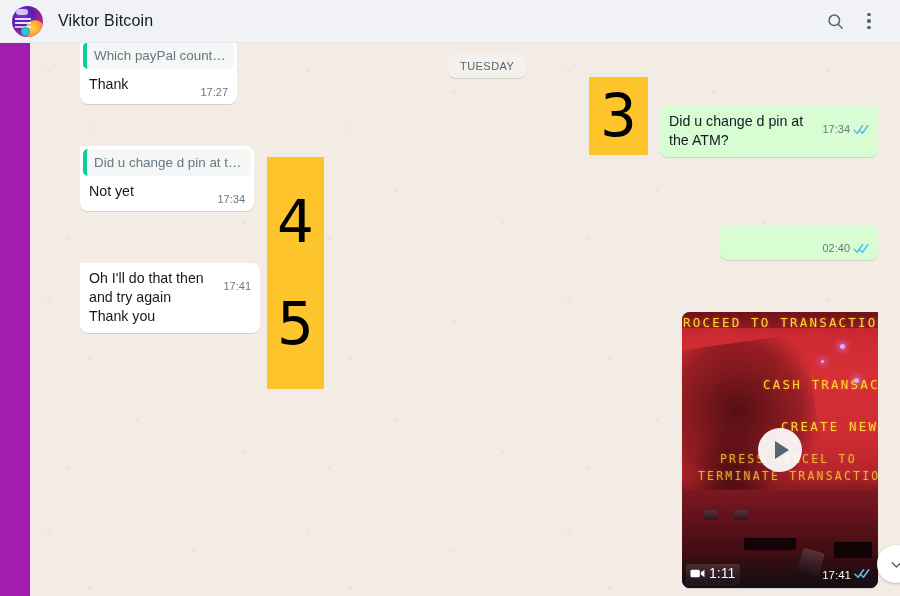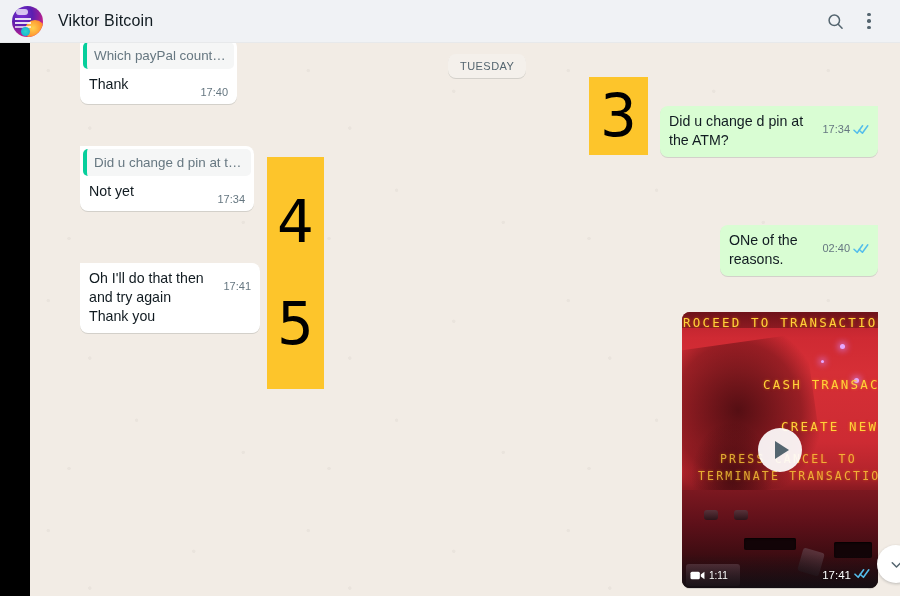--- a/index.html
+++ b/index.html
@@ -11,21 +11,21 @@
     height: 596px;
     overflow: hidden;
     font-family: "Liberation Sans", sans-serif;
     background: #efe9e2;
   }
   .app {
     position: relative;
     width: 900px;
     height: 596px;
     overflow: hidden;
-    background: #000000;
+    background: #a21caf;
   }
 
   
   .chat-header {
     position: absolute;
     top: 0; left: 0;
     width: 900px;
     height: 43px;
     background: #f0f2f5;
     display: flex;
@@ -310,21 +310,21 @@
     background: linear-gradient(to top, rgba(11,20,26,0.55), rgba(11,20,26,0));
     z-index: 7;
   }
   .video-duration {
     position: absolute;
     left: 8px; bottom: 7px;
     display: flex;
     align-items: center;
     gap: 4px;
     color: #ffffff;
-    font-size: 10px;
+    font-size: 14px;
     z-index: 8;
     text-shadow: 0 0 2px rgba(0,0,0,0.6);
     text-align: center;
   }
   .video-meta {
     position: absolute;
     right: 8px; bottom: 7px;
     display: flex;
     align-items: center;
     gap: 3px;
@@ -382,21 +382,21 @@
     <div class="doodles"></div>
 
     <div class="date-pill">TUESDAY</div>
 
     <div class="bubble in" style="left:50px; top:-4px; width:157px;">
       <div class="quoted">
         <div class="qtext">Which payPal country?</div>
       </div>
       <div class="body clearfix">
         <span class="meta">
-          <span class="time">17:40</span>
+          <span class="time">17:27</span>
         </span>
         <span class="text">Thank</span>
       </div>
     </div>
 
     <div class="anno single" style="left:559px; top:34px; width:59px; height:78px;">
       <span>3</span>
     </div>
 
     <div class="bubble out" style="left:630px; top:63px; width:218px;">
@@ -435,21 +435,20 @@
       <div class="body clearfix">
         <span class="meta">
           <span class="time">02:40</span>
           <span class="ticks">
             <svg width="16" height="11" viewBox="0 0 16 11">
               <polyline points="1,6.2 4.2,9.3 9.6,1.8" fill="none" stroke="#53bdeb" stroke-width="1.5" stroke-linecap="round" stroke-linejoin="round"></polyline>
               <polyline points="6.2,6.2 9.4,9.3 14.8,1.8" fill="none" stroke="#53bdeb" stroke-width="1.5" stroke-linecap="round" stroke-linejoin="round"></polyline>
             </svg>
           </span>
         </span>
-        <span class="text">ONe of the reasons.</span>
       </div>
     </div>
 
     <div class="bubble in" style="left:50px; top:220px; width:180px;">
       <div class="body clearfix">
         <span class="meta">
           <span class="time">17:41</span>
         </span>
         <span class="text">Oh I'll do that then and try again
 Thank you</span>

